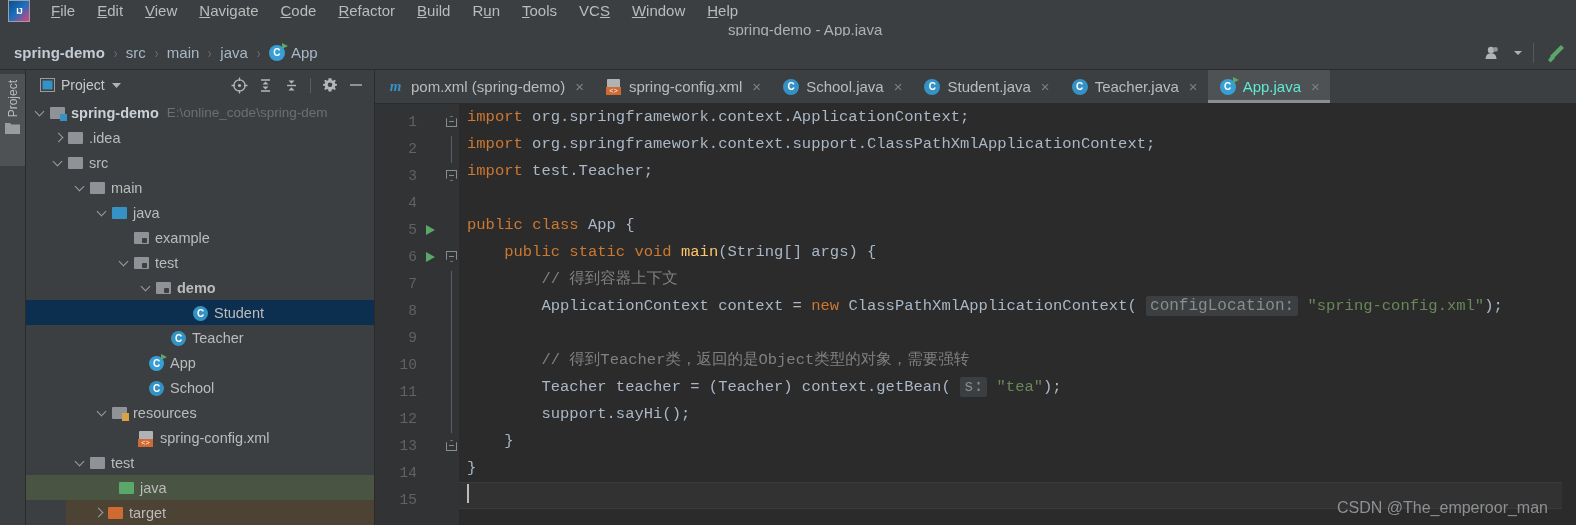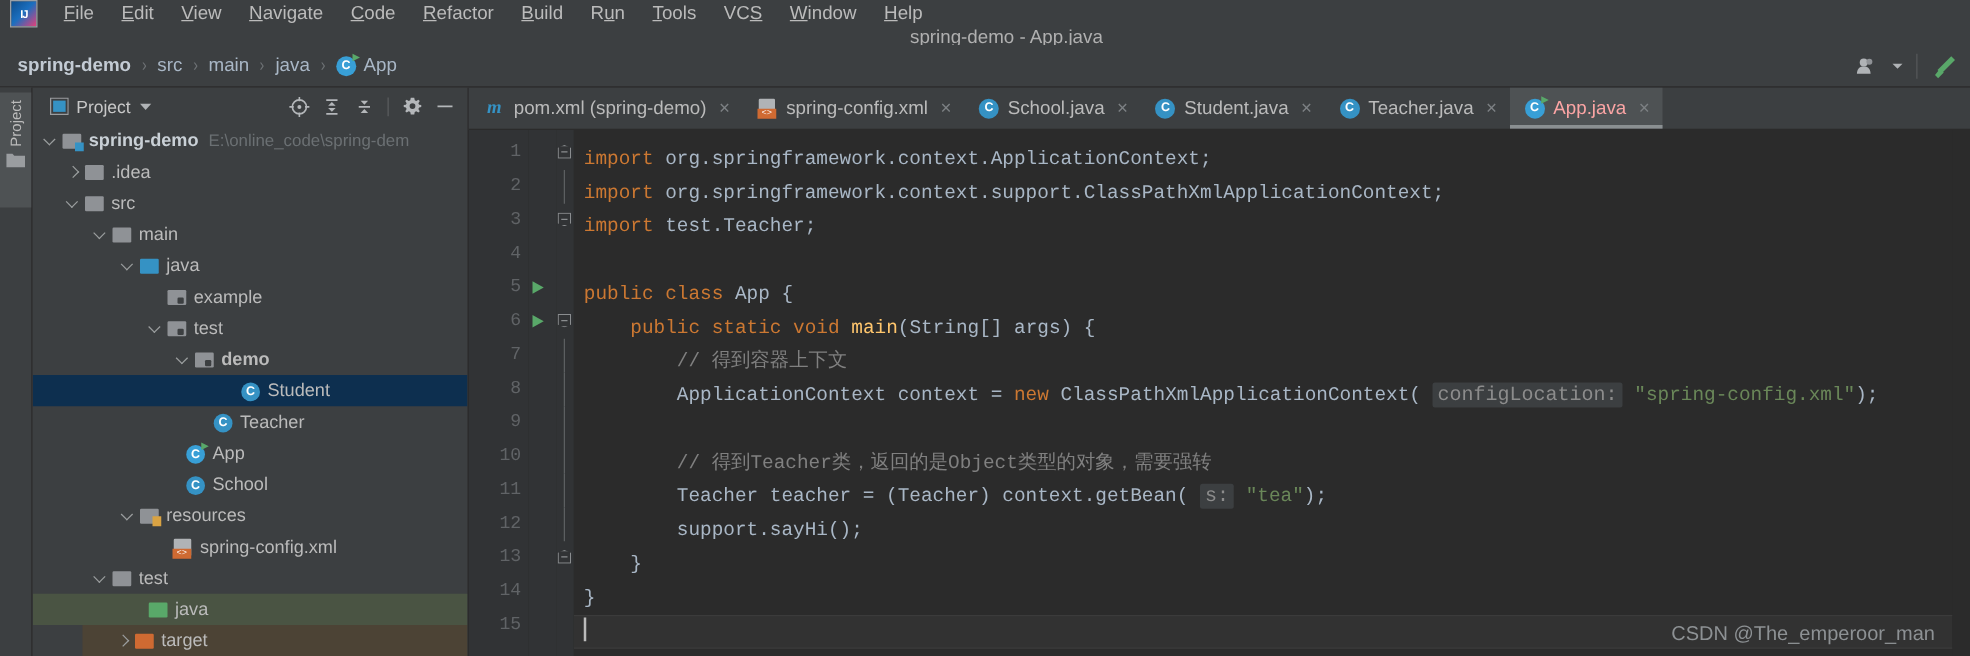--- a/index.html
+++ b/index.html
@@ -187,21 +187,21 @@
   .etab {
     display: flex; align-items: center; gap: 7px;
     padding: 0 10px 0 12px; position: relative; white-space: nowrap;
   }
   .etab.active { background: #4e5254; }
   .etab.active::after {
     content: ""; position: absolute; left: 0; right: 0; bottom: 0;
     height: 3px; background: #8a8f91;
   }
   .etab-label { color: #bbbbbb; font-size: 15px; }
-  .etab.active .etab-label { color: #fca5a5; }
+  .etab.active .etab-label { color: #5eead4; }
   .etab-close { color: #7d8184; font-size: 15px; line-height: 1; margin-left: 3px; }
   .ic-maven {
     width: 17px; height: 17px; color: #3592c4;
     font-size: 15px; font-weight: bold; font-style: italic;
     display: flex; align-items: center; justify-content: center;
     font-family: "Liberation Serif", serif;
   }
   .ic-tabclass {
     width: 16px; height: 16px; border-radius: 50%; background: #3592c4;
     color: #fff; font-size: 10px; font-weight: bold;
@@ -262,21 +262,21 @@
     border: 1px solid #8a8d8f; background: #313335;
   }
   .fold-mark::after {
     content: ""; position: absolute; left: 2px; top: 4px;
     width: 5px; height: 1px; background: #8a8d8f;
   }
   .fold-mark.top { clip-path: polygon(0 22%, 50% 0, 100% 22%, 100% 100%, 0 100%); }
   .fold-mark.bot { clip-path: polygon(0 0, 100% 0, 100% 78%, 50% 100%, 0 78%); }
 
   .code {
-    flex: 1; padding-top: 10px; position: relative;
+    flex: 1; padding-top: 0; position: relative;
     font-family: "Liberation Mono", monospace;
     font-size: 15.5px; min-width: 0; overflow: hidden;
   }
   .cl {
     height: 27px; line-height: 27px; white-space: pre;
     padding-left: 8px; color: #a9b7c6;
   }
   .cl.current { background: #323232; box-shadow: inset 0 1px 0 #3b3b3b, inset 0 -1px 0 #3b3b3b; }
   .kw   { color: #cc7832; }
   .str  { color: #6a8759; }

